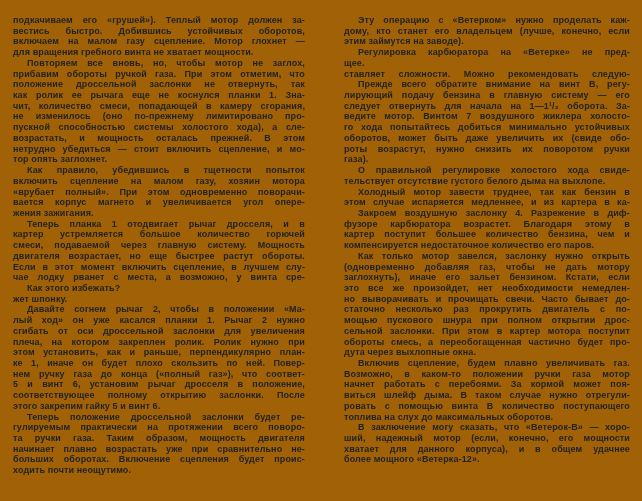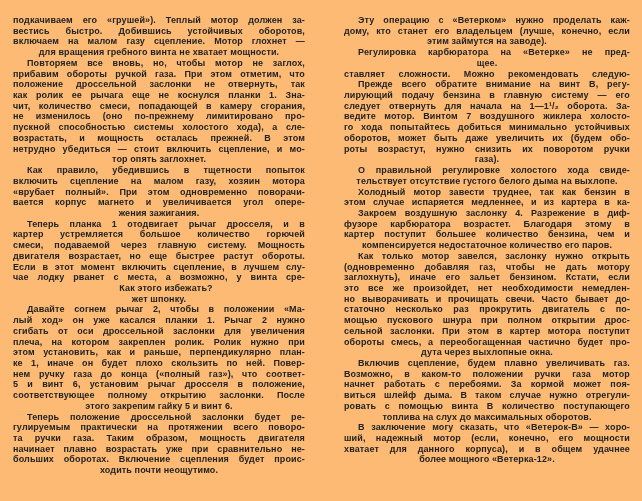--- a/index.html
+++ b/index.html
@@ -30,28 +30,28 @@
     font-weight: 700;
     letter-spacing: 0.12px;
     color: #232323;
     white-space: nowrap;
   }
   .line.just {
     display: flex;
     justify-content: space-between;
   }
   .line.plain {
-    text-align: center;
+    text-align: left;
   }
   .line.indent { padding-left: 14px; }
 </style>
 </head>
 <body>
 
-<div class="page" style="background: #fdba74; color: rgb(35, 35, 35);">
+<div class="page" style="background: #a16207; color: rgb(35, 35, 35);">
   <div class="col col-left">
       <div class="line just">
         <span>подкачиваем</span>
         <span>его</span>
         <span>«грушей»).</span>
         <span>Теплый</span>
         <span>мотор</span>
         <span>должен</span>
         <span>за-</span>
       </div>
@@ -473,21 +473,21 @@
         <span>минимально</span>
         <span>устойчивых</span>
       </div>
       <div class="line just">
         <span>оборотов,</span>
         <span>может</span>
         <span>быть</span>
         <span>даже</span>
         <span>увеличить</span>
         <span>их</span>
-        <span>(будем</span>
+        <span>(свиде</span>
         <span>обо-</span>
       </div>
       <div class="line just">
         <span>роты</span>
         <span>возрастут,</span>
         <span>нужно</span>
         <span>снизить</span>
         <span>их</span>
         <span>поворотом</span>
         <span>ручки</span>

